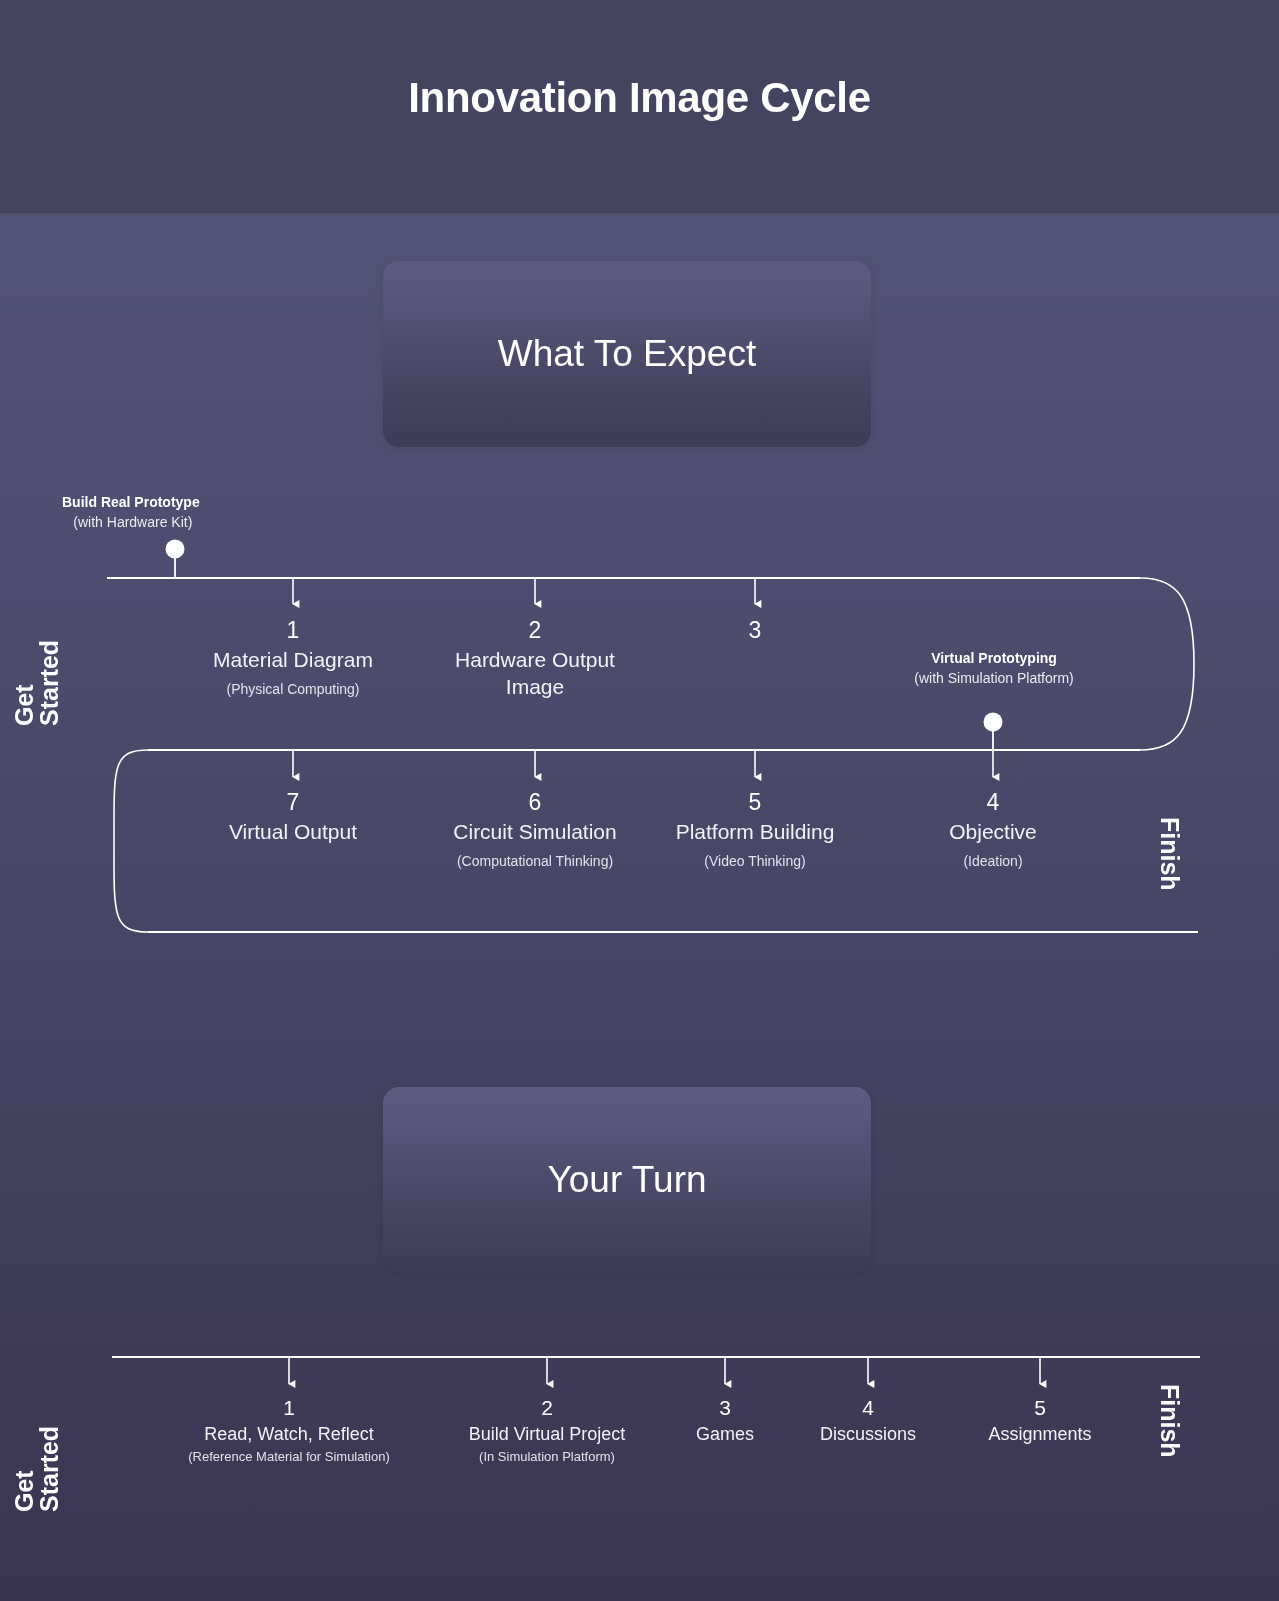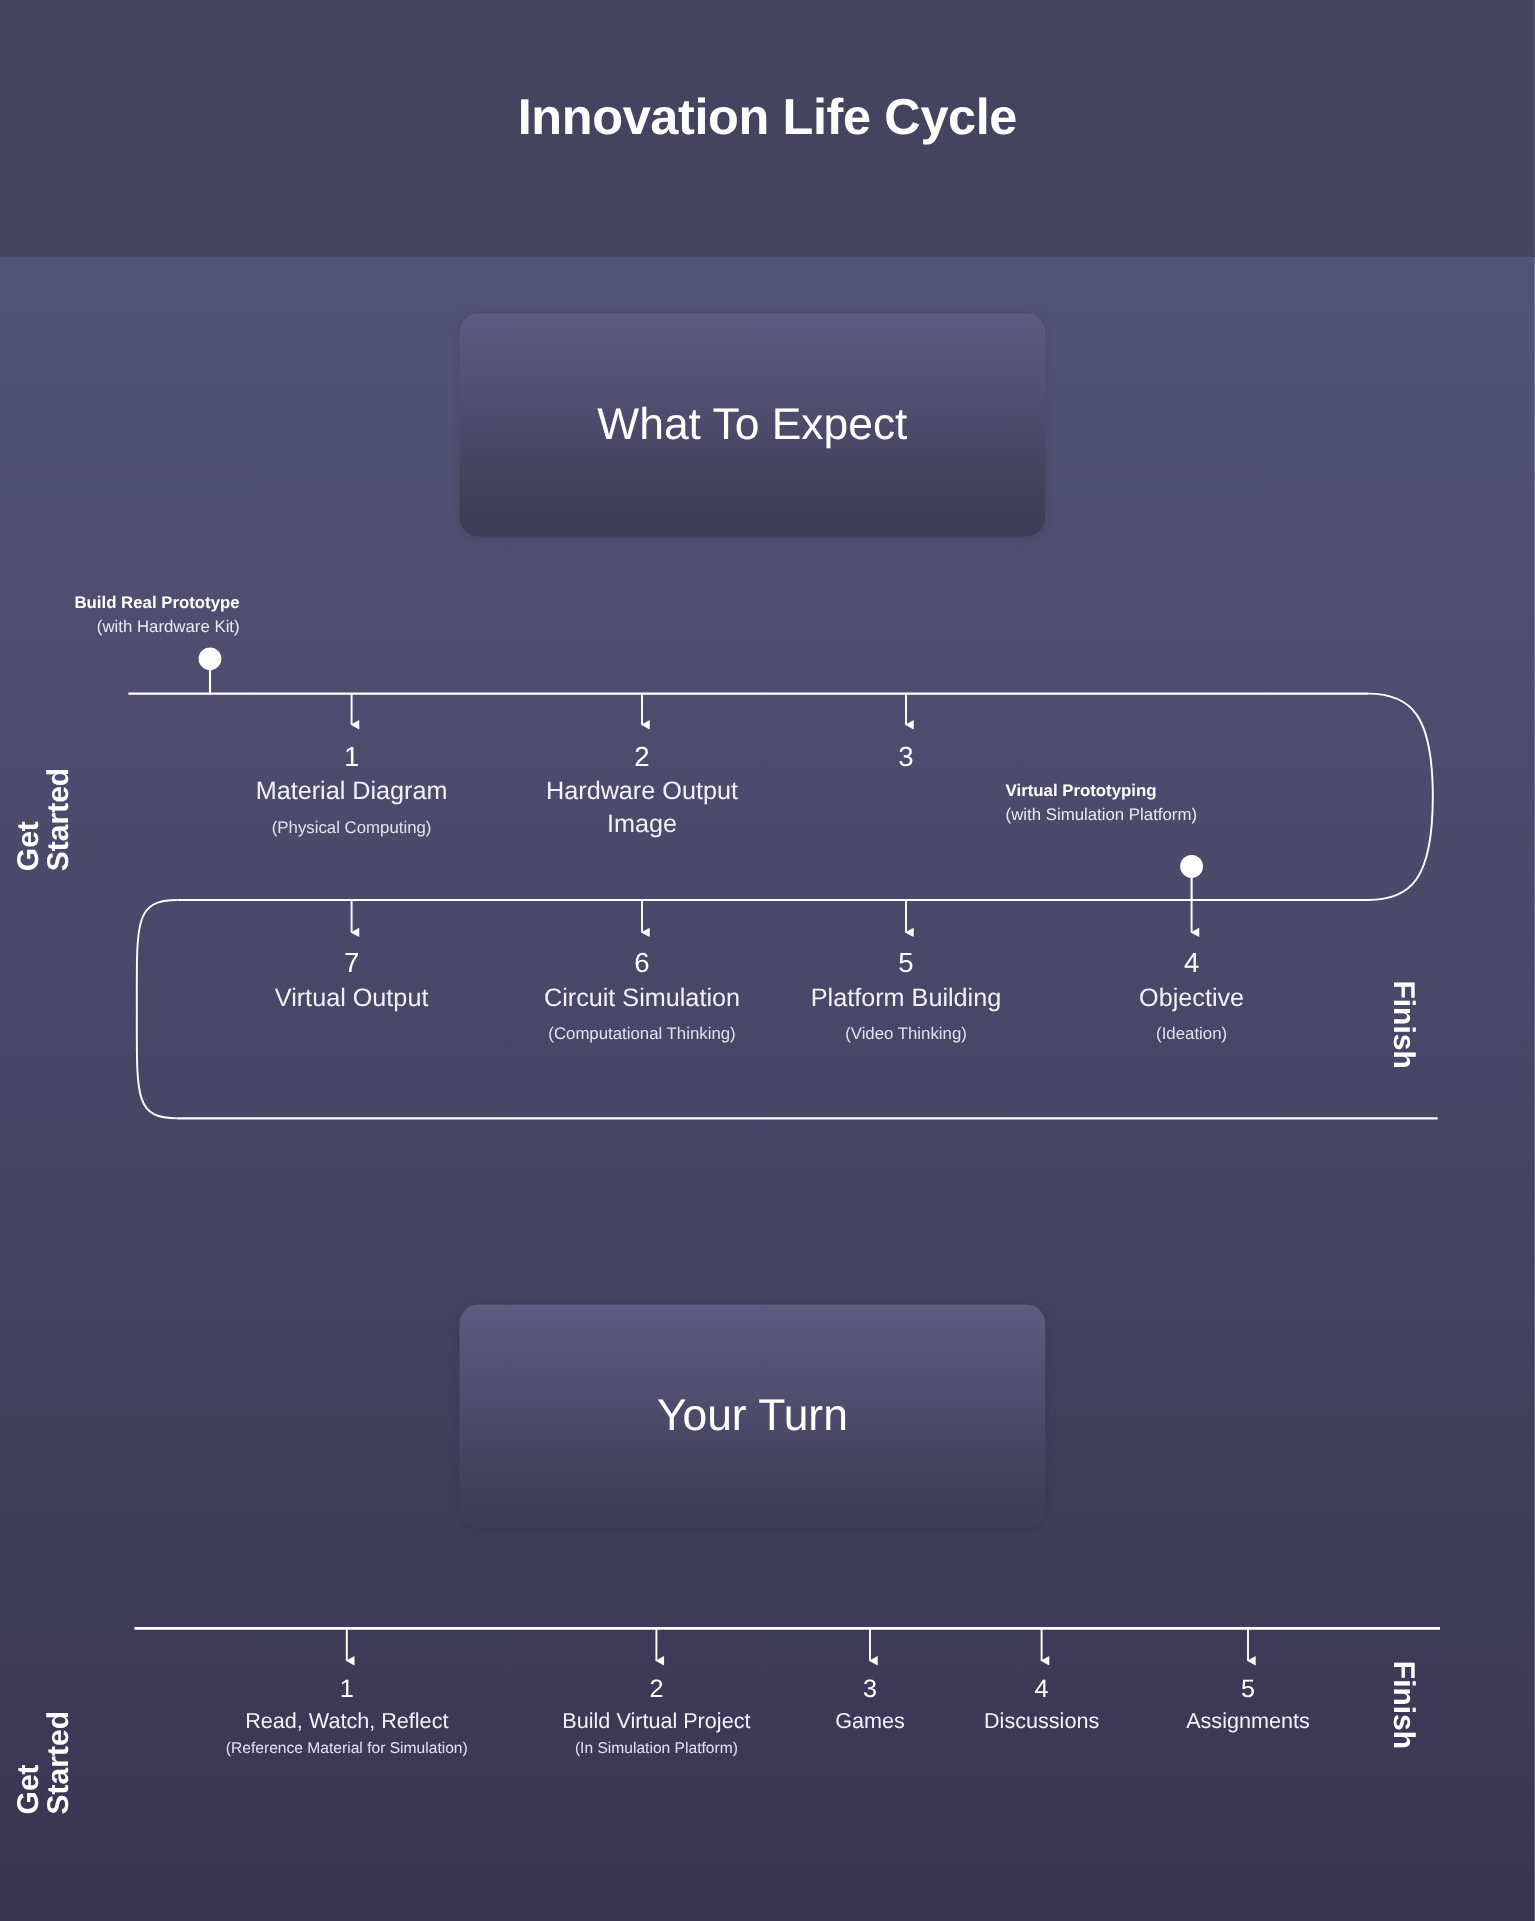--- a/index.html
+++ b/index.html
@@ -87,36 +87,36 @@
 
   
   #flow-svg {
     position: absolute;
     left: 0; top: 0;
     width: 1279px; height: 1601px;
     pointer-events: none;
   }
 
   
-  .callout { position: absolute; }
+  .callout { position: absolute; text-align: center; }
   .callout-title {
     font-size: 14px;
     font-weight: bold;
     color: #ffffff;
     white-space: nowrap;
   }
   .callout-sub {
     font-size: 14px;
     font-weight: 400;
     color: #ebeaf2;
     margin-top: 4px;
     white-space: nowrap;
   }
   #callout-hardware { left: 62px; top: 494px; text-align: left; }
-  #callout-hardware .callout-sub { text-align: right; padding-left: 4px; }
+  #callout-hardware .callout-sub { text-align: center; padding-left: 4px; }
   #callout-virtual { left: 838px; top: 650px; width: 312px; }
 
   
   .step {
     position: absolute;
     text-align: center;
     transform: translateX(-50%);
   }
   .step-num {
     font-size: 23px;
@@ -139,21 +139,21 @@
     white-space: nowrap;
   }
   .step.small .step-label { font-size: 18px; }
   .step.small .step-num { font-size: 21px; }
   .step.small .step-sub { font-size: 13px; margin-top: 3px; }
 </style>
 </head>
 <body>
 
 <div class="header">
-  <div class="header-title">Innovation Life Cycle</div>
+  <div class="header-title">Innovation Image Cycle</div>
 </div>
 
 <div class="banner" id="banner-expect">
   <div class="banner-label">What To Expect</div>
 </div>
 
 <div class="banner" id="banner-your-turn">
   <div class="banner-label">Your Turn</div>
 </div>
 

